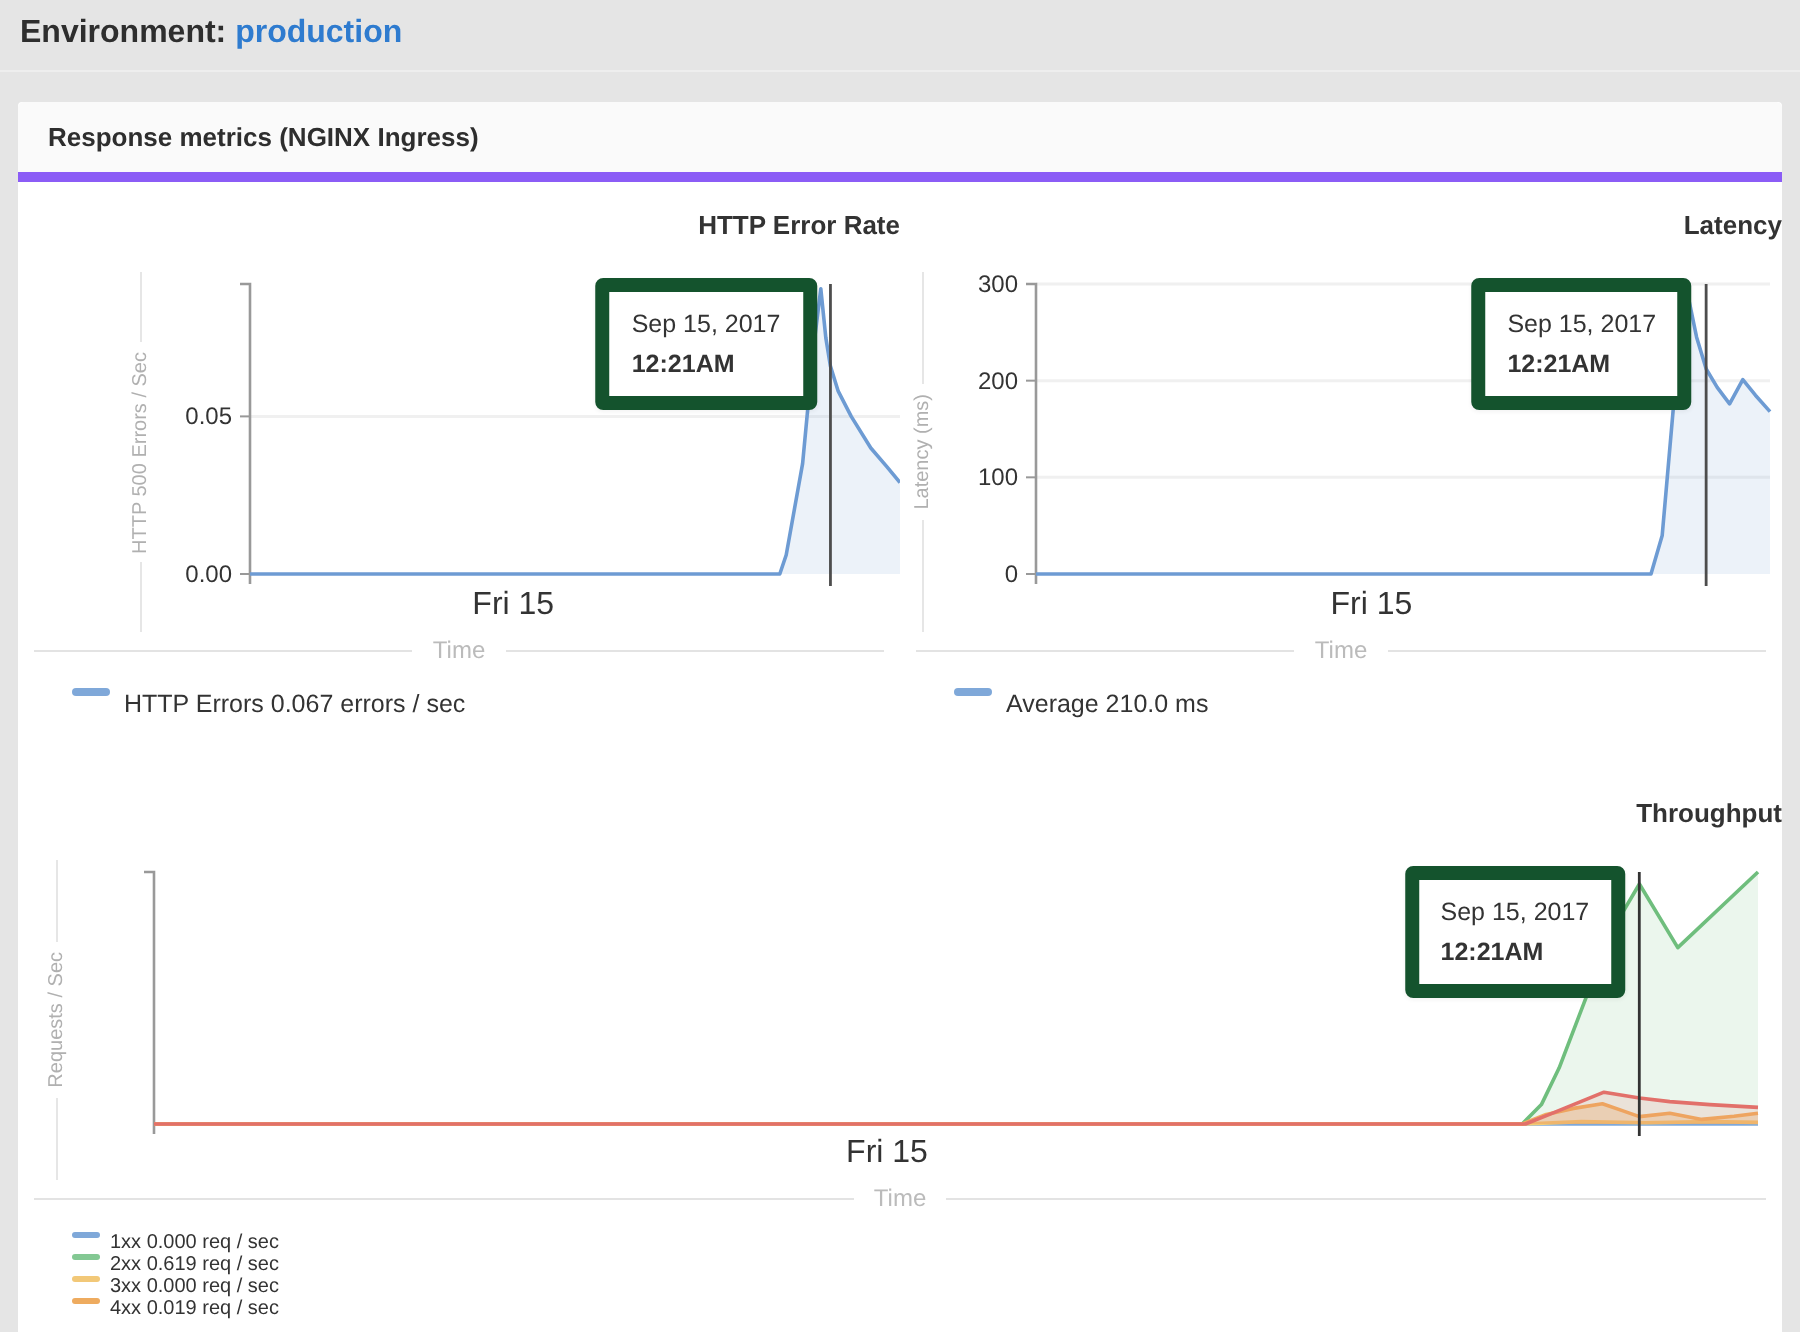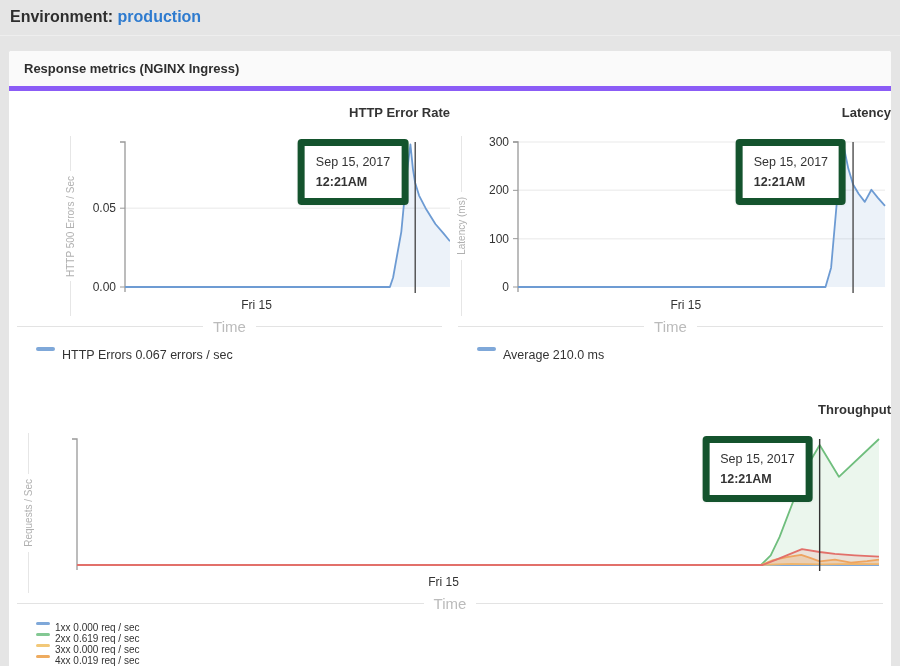--- a/index.html
+++ b/index.html
@@ -32,25 +32,25 @@
   .y-axis-label{display:flex;flex-direction:column;align-items:center;width:14px;flex:none;}
   .y-axis-label .vline{flex:1;width:1px;background:#e6e6e6;}
   .y-axis-label .txt{writing-mode:vertical-rl;transform:rotate(180deg);font-size:10px;
                      color:#b0b0b0;padding:5px 0;white-space:nowrap;}
 
   .plot-wrap{flex:1;position:relative;}
   .plot-wrap svg{display:block;width:100%;}
   .chart.half .plot-wrap svg{height:180px;}
   .chart.full .plot-wrap svg{height:160px;}
 
-  .x-tick{position:absolute;bottom:4px;transform:translateX(-50%);font-size:12px;color:#333;}
+  .x-tick{position:absolute;bottom:4px;transform:translateX(-50%);font-size:16px;color:#333;}
 
   .x-axis-label{display:flex;align-items:center;margin:2px 8px 0 8px;}
   .x-axis-label .hline{flex:1;height:1px;background:#e3e3e3;}
-  .x-axis-label .txt{font-size:15px;color:#bbb;padding:0 10px;}
+  .x-axis-label .txt{font-size:12px;color:#bbb;padding:0 10px;}
 
   .tooltip{position:absolute;top:3px;transform:translateX(-100%);background:#fff;
            border:7px solid #14532d;border-radius:4px;padding:6px 11px;white-space:nowrap;
            font-size:12.5px;color:#333;line-height:20px;box-shadow:0 1px 2px rgba(0,0,0,.05);}
   .tooltip .tt-time{font-weight:bold;}
 
   .legend{margin:12px 0 0 27px;}
   .legend-row{display:flex;align-items:flex-start;}
   .chart.half .legend-row{font-size:12.5px;line-height:17px;}
   .chart.full .legend-row{font-size:10px;line-height:11px;}

